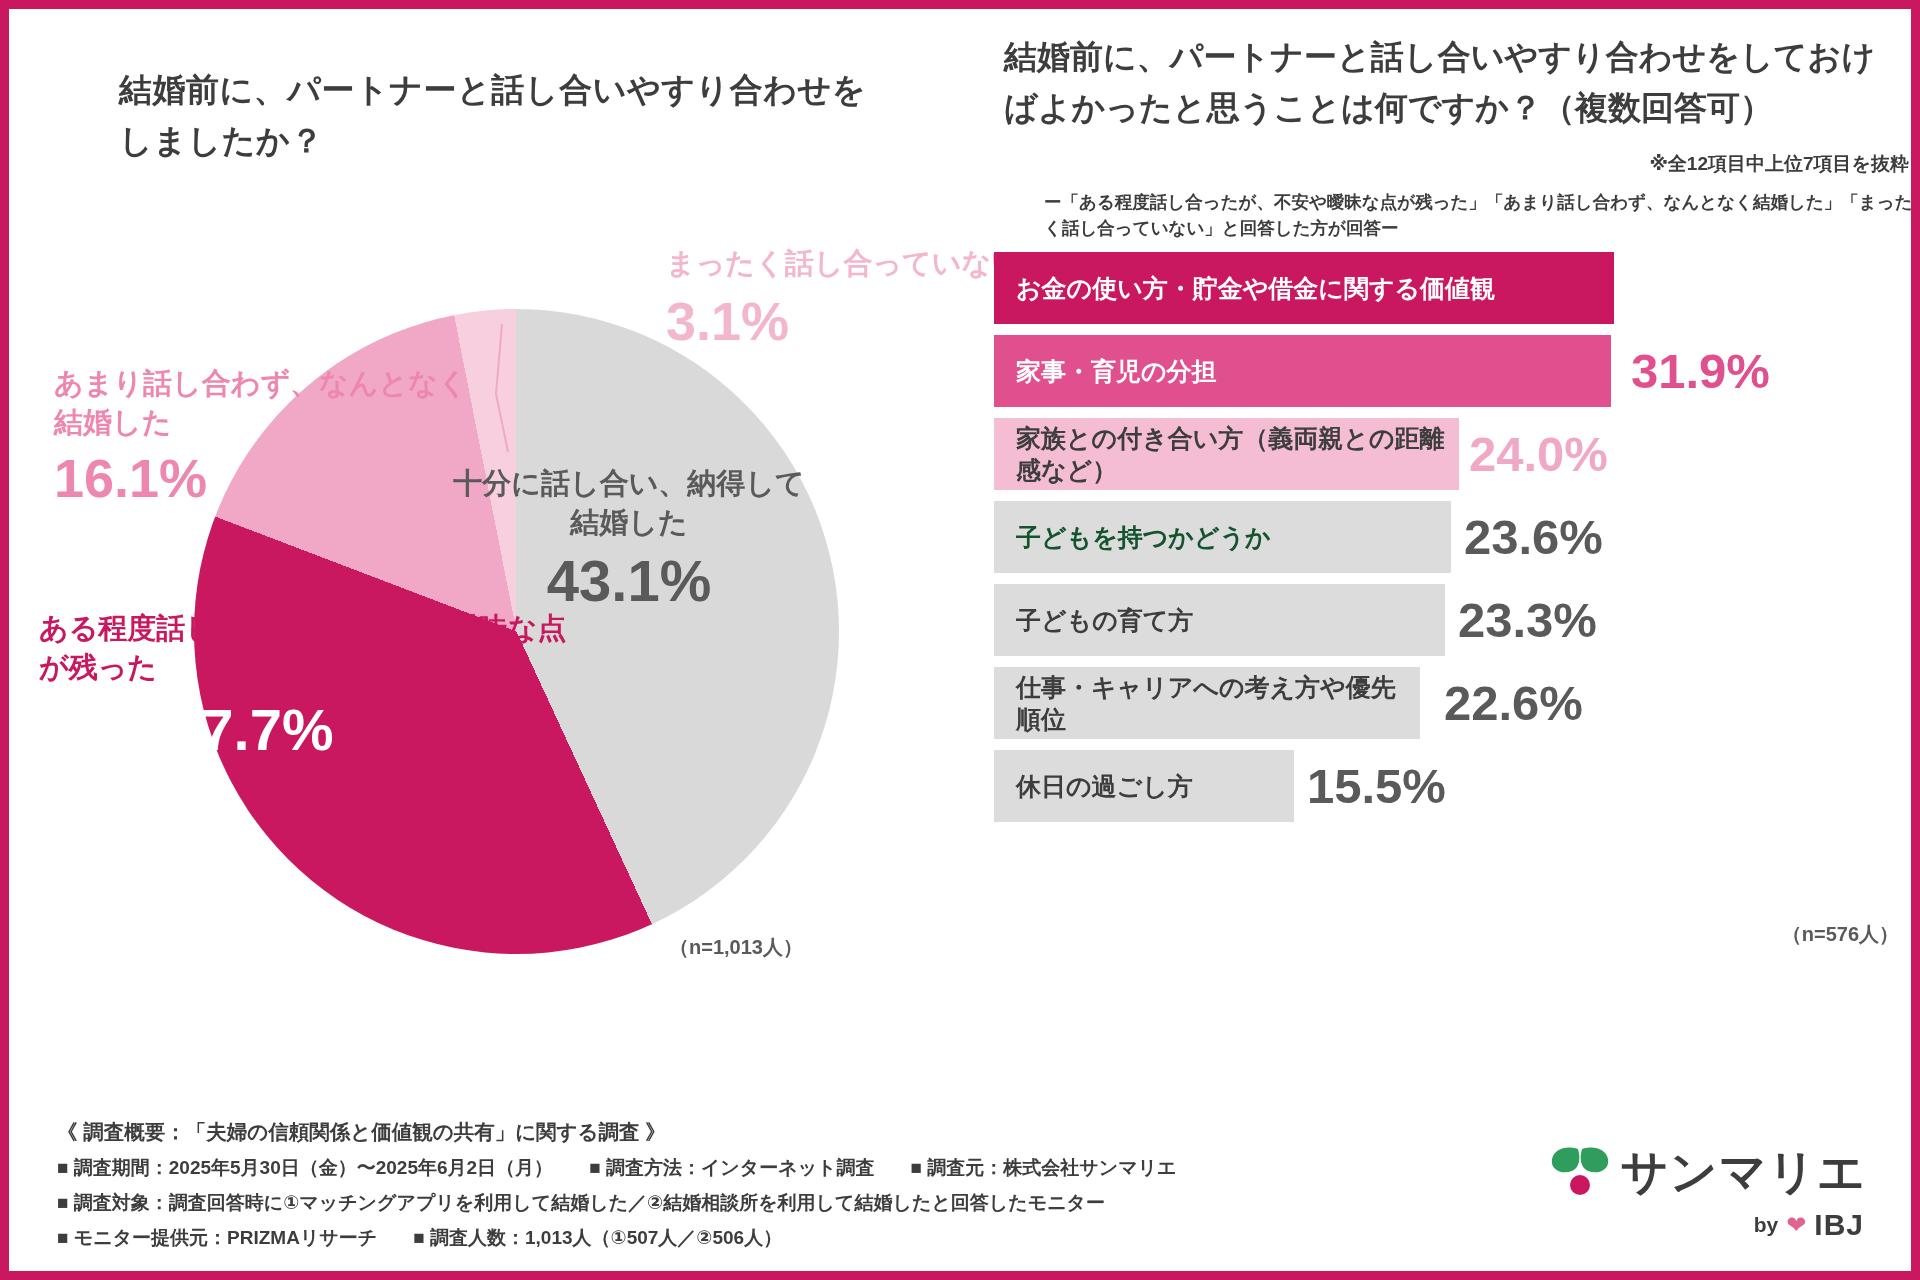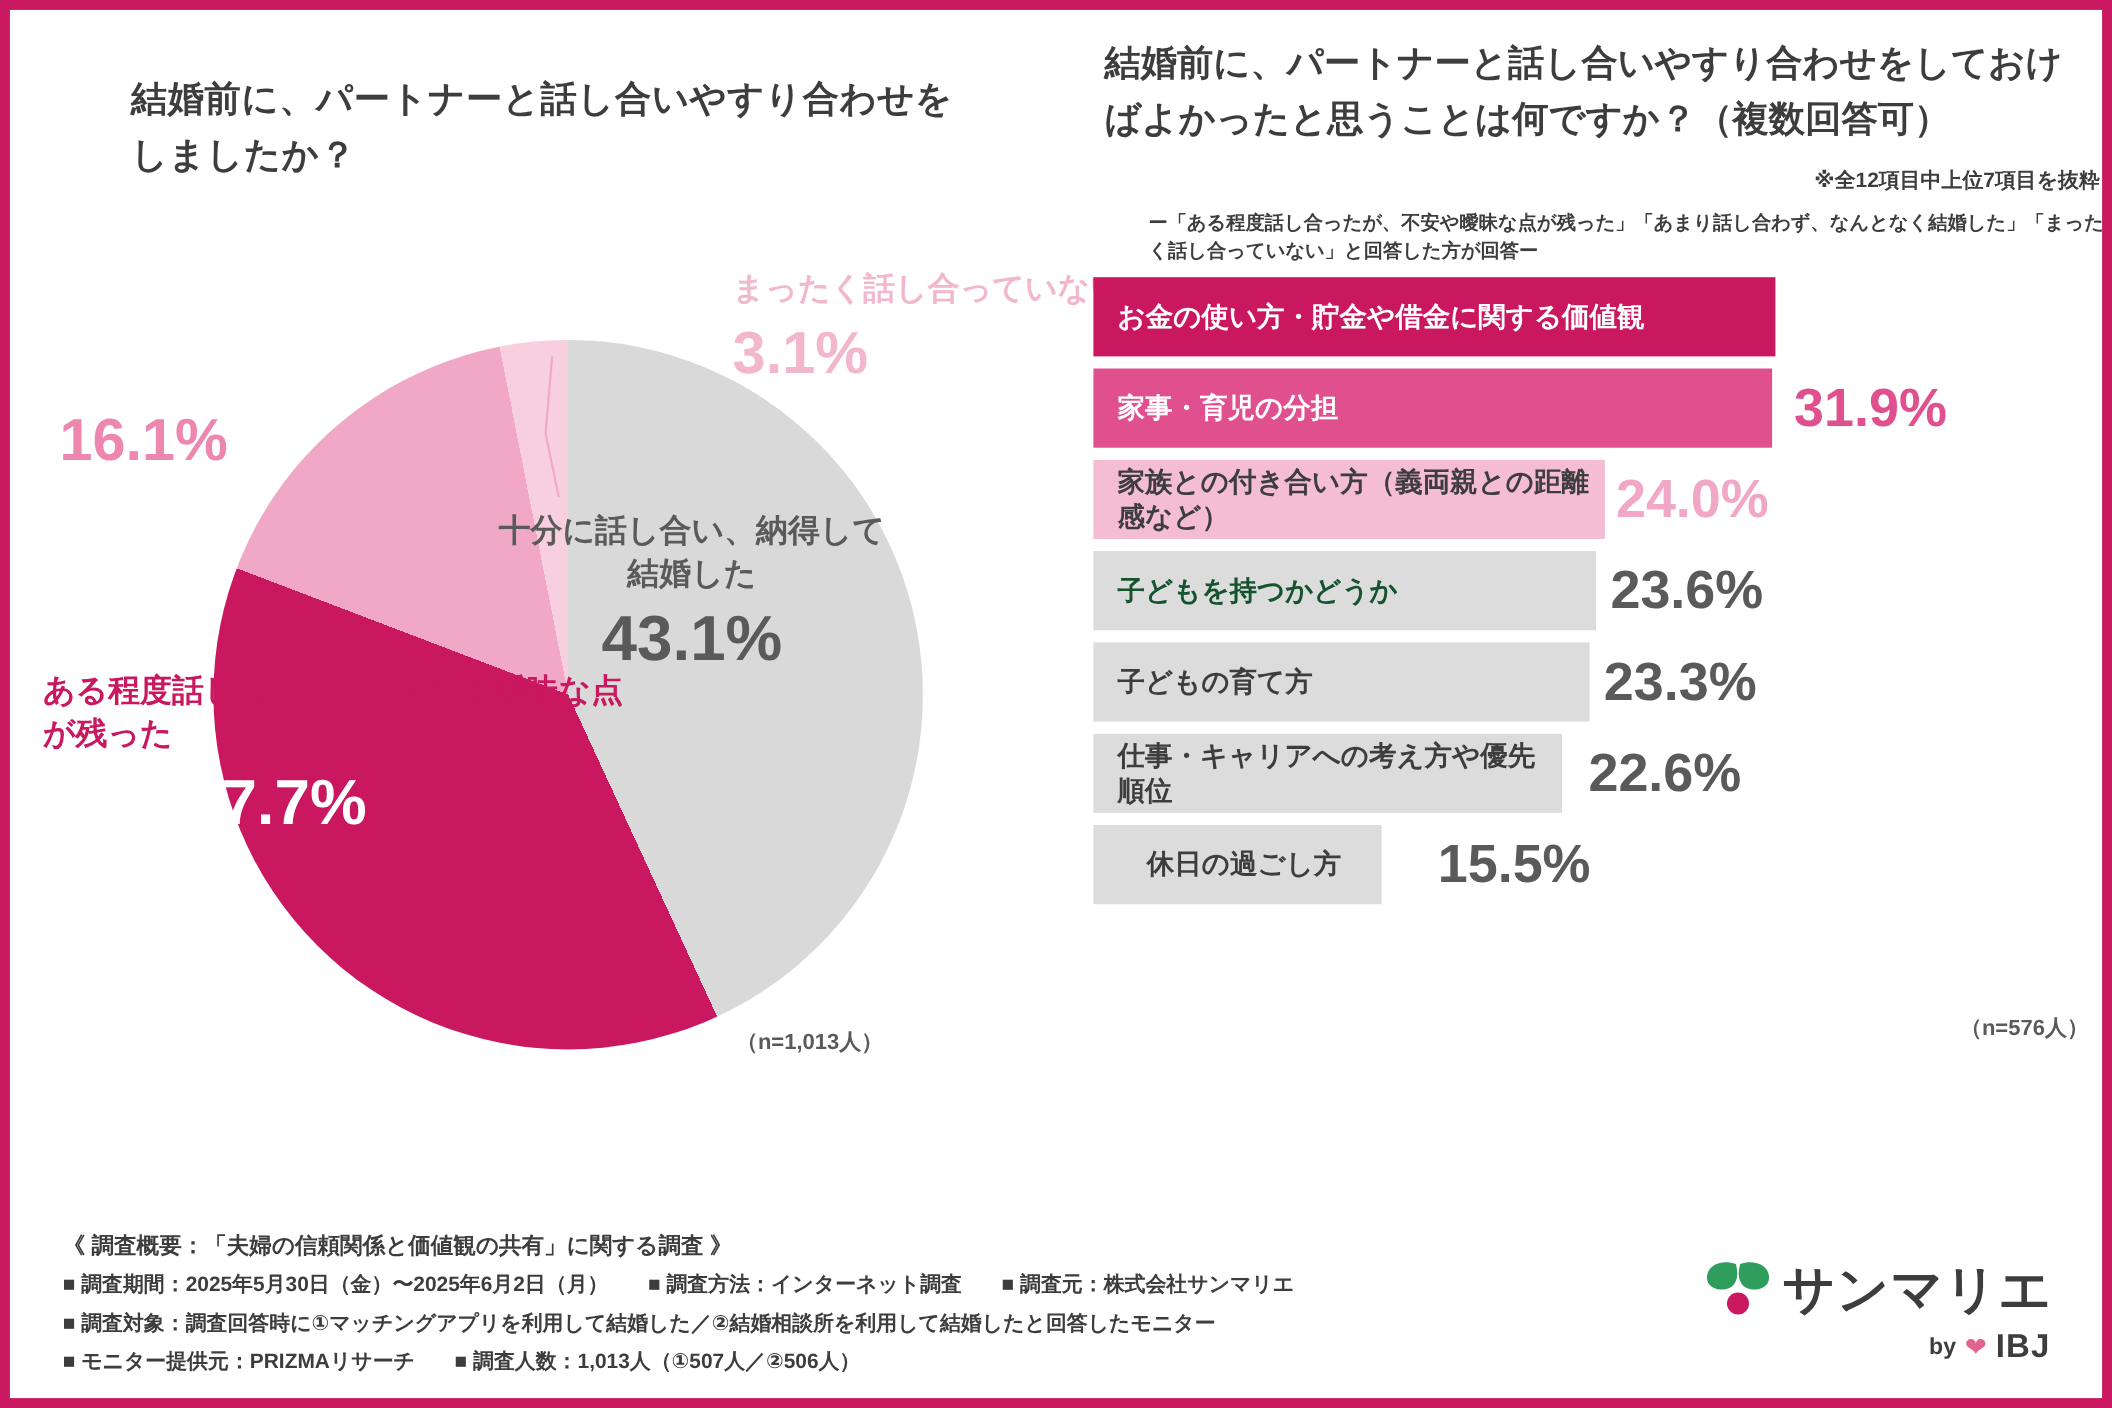--- a/index.html
+++ b/index.html
@@ -111,20 +111,21 @@
         <svg width="790" height="790" style="position:absolute;left:0;top:0;pointer-events:none">
           <polyline points="398,60 392,130 404,188" fill="none" stroke="#f0a8c6" stroke-width="2"></polyline>
         </svg>
 
         <div class="lbl" id="lbl-none">
           <span class="txt">まったく話し合っていない</span>
           <span class="pct">3.1%</span>
         </div>
 
         <div class="lbl" id="lbl-little">
+          <span class="txt">あまり話し合わず、なんとなく結婚した</span>
           <span class="pct">16.1%</span>
         </div>
 
         <div class="lbl" id="lbl-some">
           <span class="txt">ある程度話し合ったが、不安や曖昧な点が残った</span>
           <span class="pct">37.7%</span>
         </div>
 
         <div class="lbl" id="lbl-enough">
           <span class="txt">十分に話し合い、納得して結婚した</span>
@@ -170,21 +171,21 @@
             </div>
             <div class="bar-val" style="left: 464px; color: rgb(90, 90, 90);">23.3%</div>
           </div>
           <div class="bar-row">
             <div class="bar" style="width: 426px; background: rgb(220, 220, 220);">
               <div class="bar-label" style="color: rgb(61, 61, 61);">仕事・キャリアへの考え方や優先順位</div>
             </div>
             <div class="bar-val" style="left: 450px; color: rgb(90, 90, 90);">22.6%</div>
           </div>
           <div class="bar-row">
-            <div class="bar" style="width: 262px; background: rgb(220, 220, 220); justify-content: center;">
+            <div class="bar" style="width: 300px; background: rgb(220, 220, 220);">
               <div class="bar-label" style="color: rgb(61, 61, 61);">休日の過ごし方</div>
             </div>
             <div class="bar-val" style="left: 313px; color: rgb(90, 90, 90);">15.5%</div>
           </div>
         </div>
 
       <div id="n-right">（n=576人）</div>
     </div>
 
     <div id="footer">

